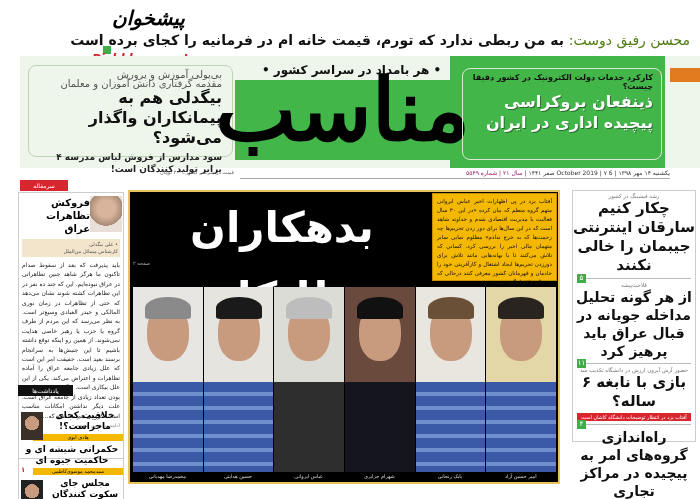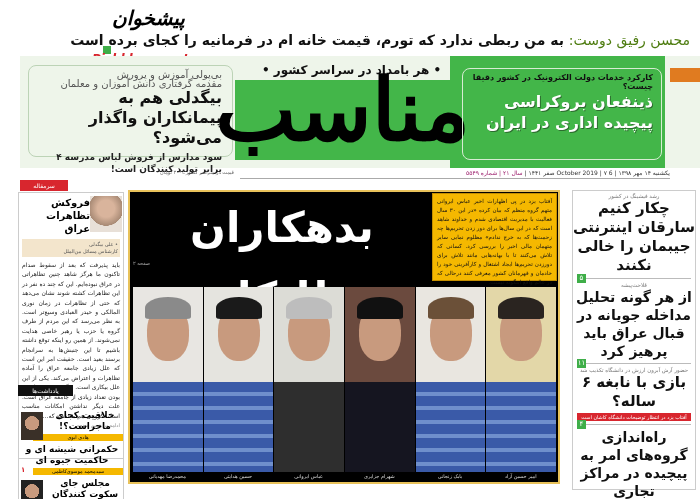--- a/index.html
+++ b/index.html
@@ -52,21 +52,21 @@
 .lead{left:432px;top:193px;width:125px;height:88px;background:#f5b800;padding:3px 4px;font-size:5.6px;line-height:9px;color:#111;text-align:justify;border:1px solid #c58f00}
 .photos{left:132px;top:287px;width:424px;height:185px;display:flex;flex-direction:row-reverse}
 .ph{flex:1;position:relative;overflow:hidden;border-left:1px solid #000}
 .ph .bg{position:absolute;inset:0}
 .ph .face{position:absolute;left:14px;top:18px;width:42px;height:56px;border-radius:45%;background:#c89a7e}
 .ph .hair{position:absolute;left:12px;top:10px;width:46px;height:22px;border-radius:50% 50% 10% 10%}
 .ph .shirt{position:absolute;left:0;right:0;bottom:0;height:90px;background:repeating-linear-gradient(180deg,#3a5aa8 0 10px,#6f8fcc 10px 14px)}
 .captions{left:132px;top:473px;width:424px;height:9px;display:flex;flex-direction:row-reverse}
 .captions span{flex:1;text-align:center;font-size:5px;color:#ddd}
 
-.colright{left:572px;top:190px;width:124px;height:300px;border:1px solid #ccc;text-align:center}
+.colright{left:572px;top:190px;width:124px;height:252px;border:1px solid #ccc;text-align:center}
 .colright .k{font-size:5.5px;color:#777;margin-top:2px}
 .colright .t{font-size:15px;font-weight:bold;line-height:19px;color:#111}
 .colright .t2{font-size:14px;font-weight:bold;line-height:18px;color:#111}
 .sep{height:1px;background:#bbb;margin:3px 4px;position:relative}
 .sep .gbadge{position:absolute;left:0;top:-4px}
 .redbar{background:#d8262e;color:#fff;font-size:5px;margin:2px 4px;line-height:8px}
 </style>
 </head>
 <body>
 

